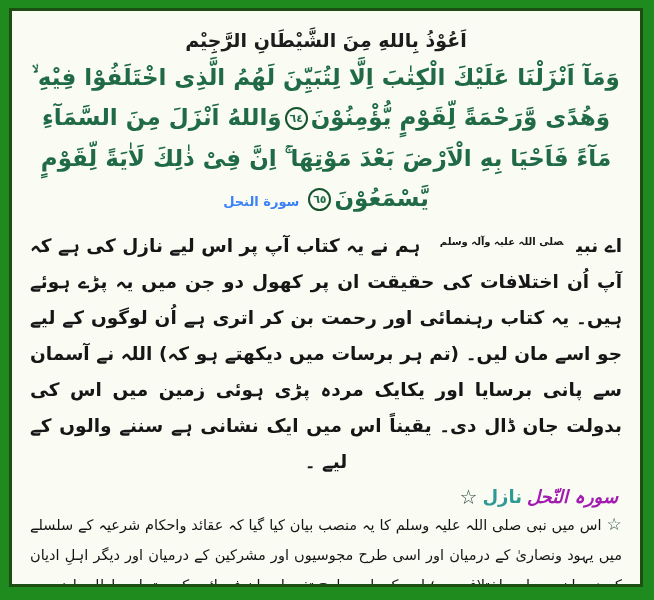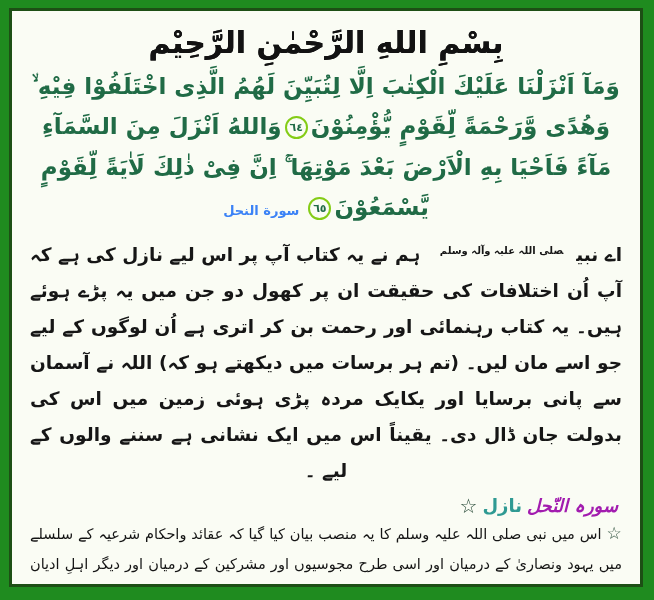--- a/index.html
+++ b/index.html
@@ -44,21 +44,21 @@
     font-size:23px;
     font-weight:bold;
     color:#206b46;
     line-height:1.75;
     margin:6px 4px 2px 4px;
   }
   .ayah-medallion{
     display:inline-block;
     width:19px;height:19px;
     line-height:19px;
-    border:2px solid #84cc16;
+    border:2px solid #14532d;
     border-radius:50%;
     font-size:11px;
     font-weight:bold;
     color:#206b46;
     text-align:center;
     vertical-align:middle;
     margin:0 3px;
   }
   .surah-label{
     font-size:13px;
@@ -123,22 +123,22 @@
     margin-left:5px;
   }
 </style>
 </head>
 <body>
 
 <div id="canvas">
   <div class="panel">
     <div class="content">
 
+      <div class="taawwudh">اَعُوْذُ بِاللهِ مِنَ الشَّيْطَانِ الرَّجِيْم</div>
 
-      <div class="basmala">بِسْمِ اللهِ الرَّحْمٰنِ الرَّحِيْم</div>
 
       <div class="verse"><span>وَمَآ اَنْزَلْنَا عَلَيْكَ الْكِتٰبَ اِلَّا لِتُبَيِّنَ لَهُمُ الَّذِی اخْتَلَفُوْا فِيْهِ ۙ وَهُدًی وَّرَحْمَةً لِّقَوْمٍ يُّؤْمِنُوْنَ</span><span class="ayah-medallion">٦٤</span><span>وَاللهُ اَنْزَلَ مِنَ السَّمَآءِ مَآءً فَاَحْيَا بِهِ الْاَرْضَ بَعْدَ مَوْتِهَا ۚ اِنَّ فِیْ ذٰلِكَ لَاٰيَةً لِّقَوْمٍ يَّسْمَعُوْنَ</span><span class="ayah-medallion">٦٥</span><span class="surah-label">سورة النحل</span></div>
 
       <div class="translation"><span>اے نبی</span><span class="honorific">صلی اللہ علیہ وآلہ وسلم</span> <span>ہم نے یہ کتاب آپ پر اس لیے نازل کی ہے کہ آپ اُن اختلافات کی حقیقت ان پر کھول دو جن میں یہ پڑے ہوئے ہیں۔ یہ کتاب رہنمائی اور رحمت بن کر اتری ہے اُن لوگوں کے لیے جو اسے مان لیں۔ (تم ہر برسات میں دیکھتے ہو کہ) اللہ نے آسمان سے پانی برسایا اور یکایک مردہ پڑی ہوئی زمین میں اس کی بدولت جان ڈال دی۔ یقیناً اس میں ایک نشانی ہے سننے والوں کے لیے ۔</span></div>
 
       <div class="tafsir-heading">
         <span class="star">☆</span>
         <span class="tafsir-word-tafsir">نازل</span>
         <span class="tafsir-word-surah">سورہ النّحل</span>
       </div>

